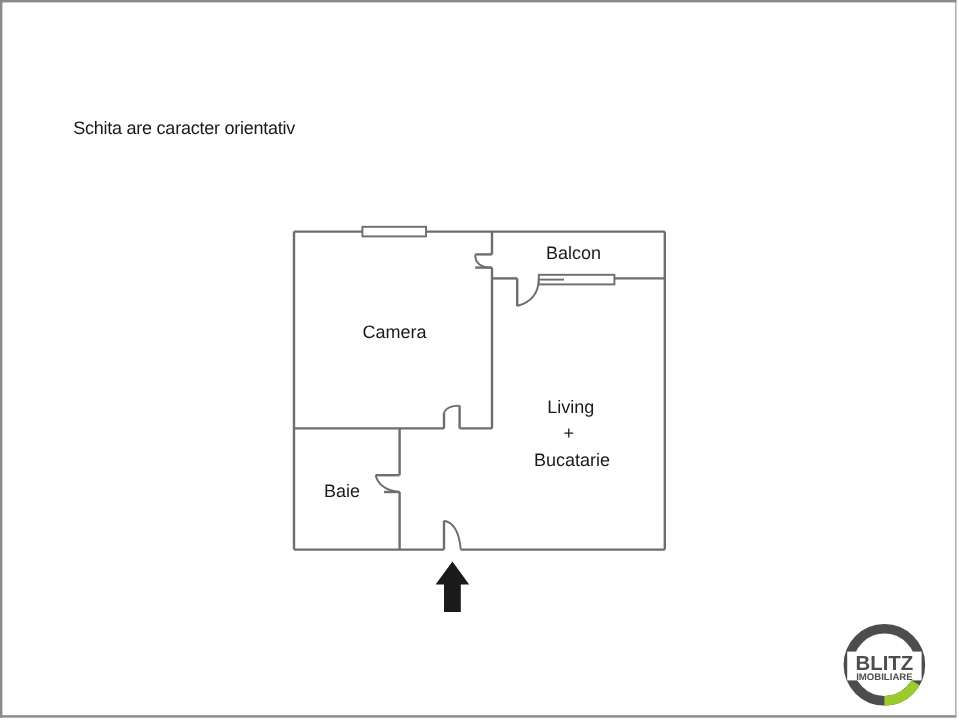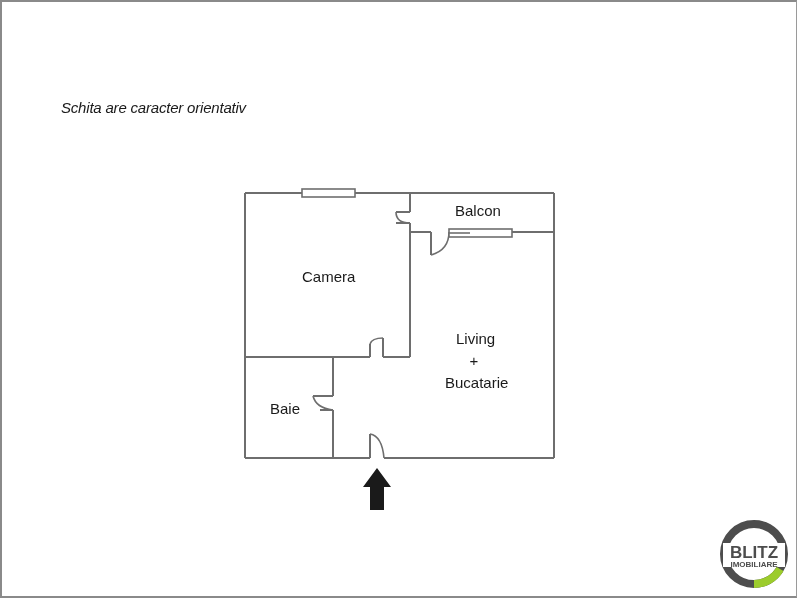--- a/index.html
+++ b/index.html
@@ -1,21 +1,21 @@
 <!DOCTYPE html>
 <html><head>
 <meta charset="utf-8">
 <style>
   html, body { margin: 0; padding: 0; background: #ffffff; }
   body { width: 799px; height: 600px; position: relative; overflow: hidden; font-family: "Liberation Sans", "DejaVu Sans", sans-serif; }
   .frame { position: absolute; left: 0; top: 0; width: 797px; height: 598px; border-top: 2px solid #8a8a8a; border-left: 2px solid #8a8a8a; border-right: 1px solid #9a9a9a; border-bottom: 2px solid #8a8a8a; box-sizing: border-box; }
-  .note { position: absolute; left: 61px; top: 99px; font-size: 15px; color: #1a1a1a; letter-spacing: -0.2px; font-style: italic; }
+  .note { position: absolute; left: 61px; top: 99px; font-size: 15px; color: #1a1a1a; letter-spacing: -0.2px; }
   svg.plan { position: absolute; left: 0; top: 0; }
   .room-label { font-family: "Liberation Sans", "DejaVu Sans", sans-serif; font-size: 15px; fill: #1a1a1a; }
-  .logo { position: absolute; left: 719px; top: 519px; width: 70px; height: 70px; }
+  .logo { position: absolute; left: 702px; top: 519px; width: 70px; height: 70px; }
 </style>
 </head>
 <body>
 
 <div class="frame"></div>
 
 <div class="note">Schita are caracter orientativ</div>
 
 <svg class="plan" width="799" height="600" viewBox="0 0 799 600">
   <g fill="none" stroke="#6e6e6e" stroke-width="2">

